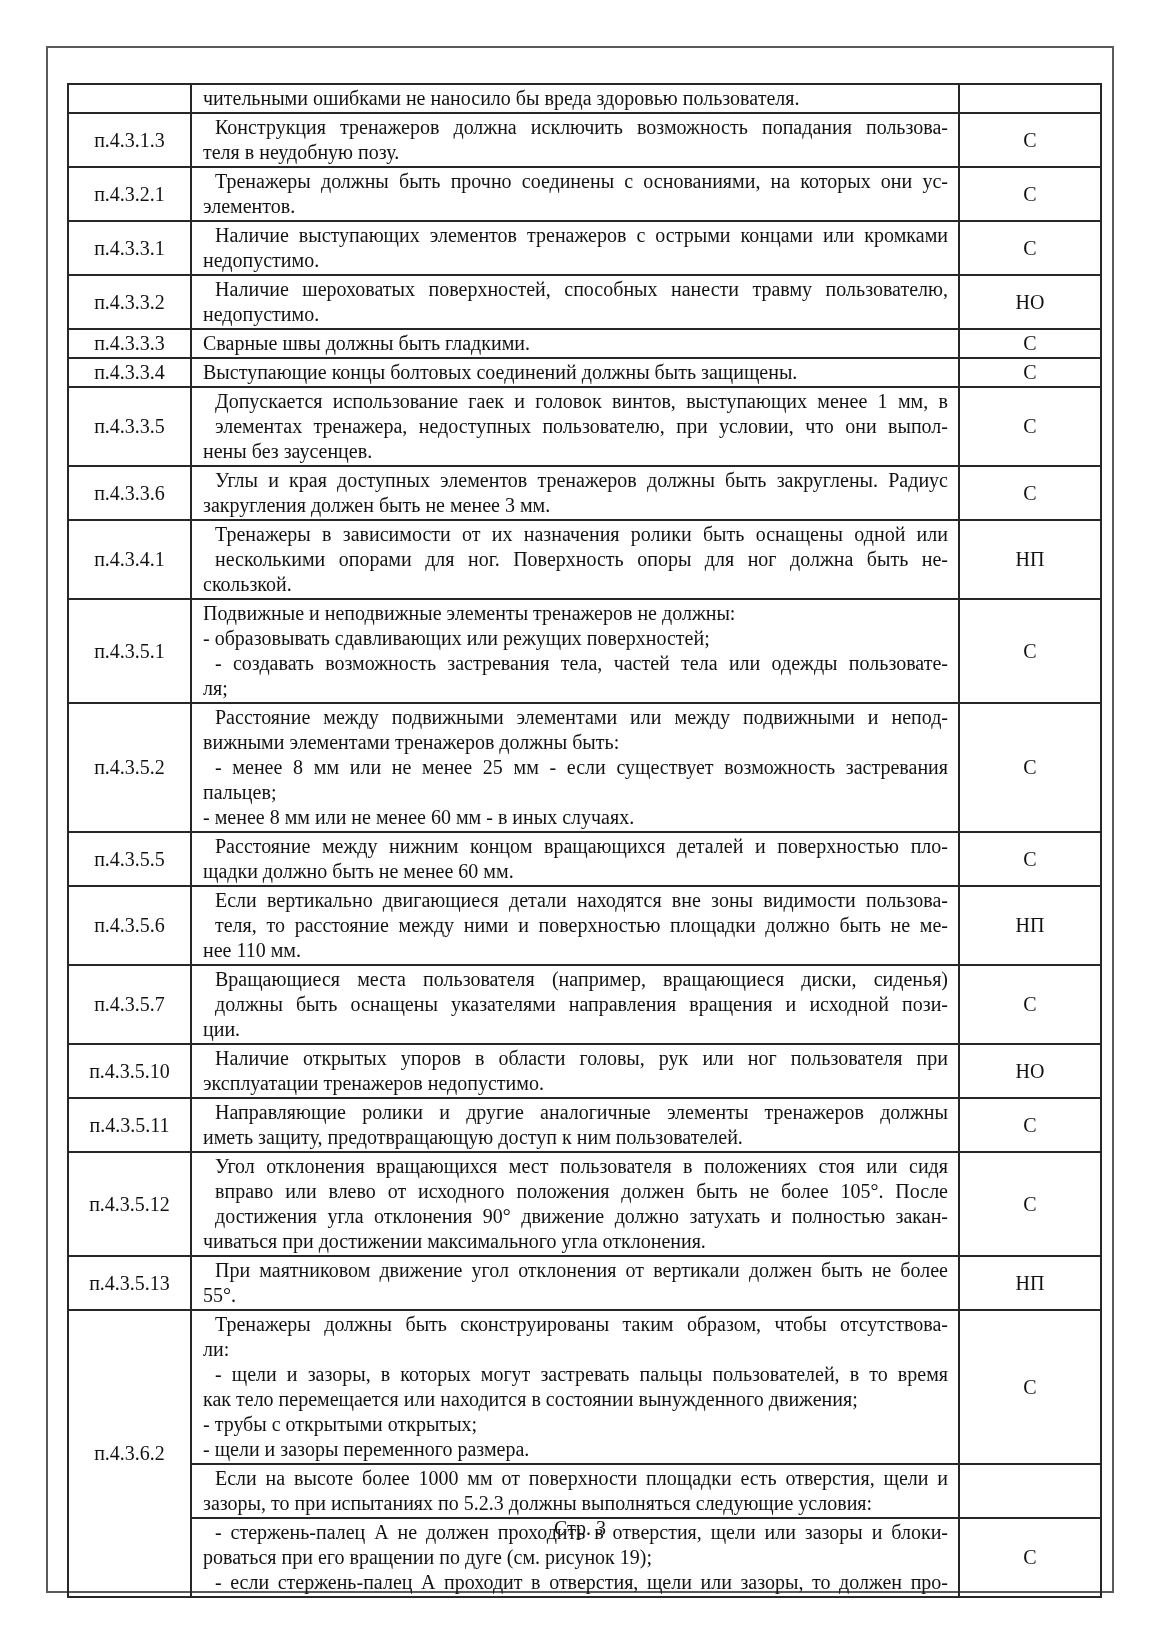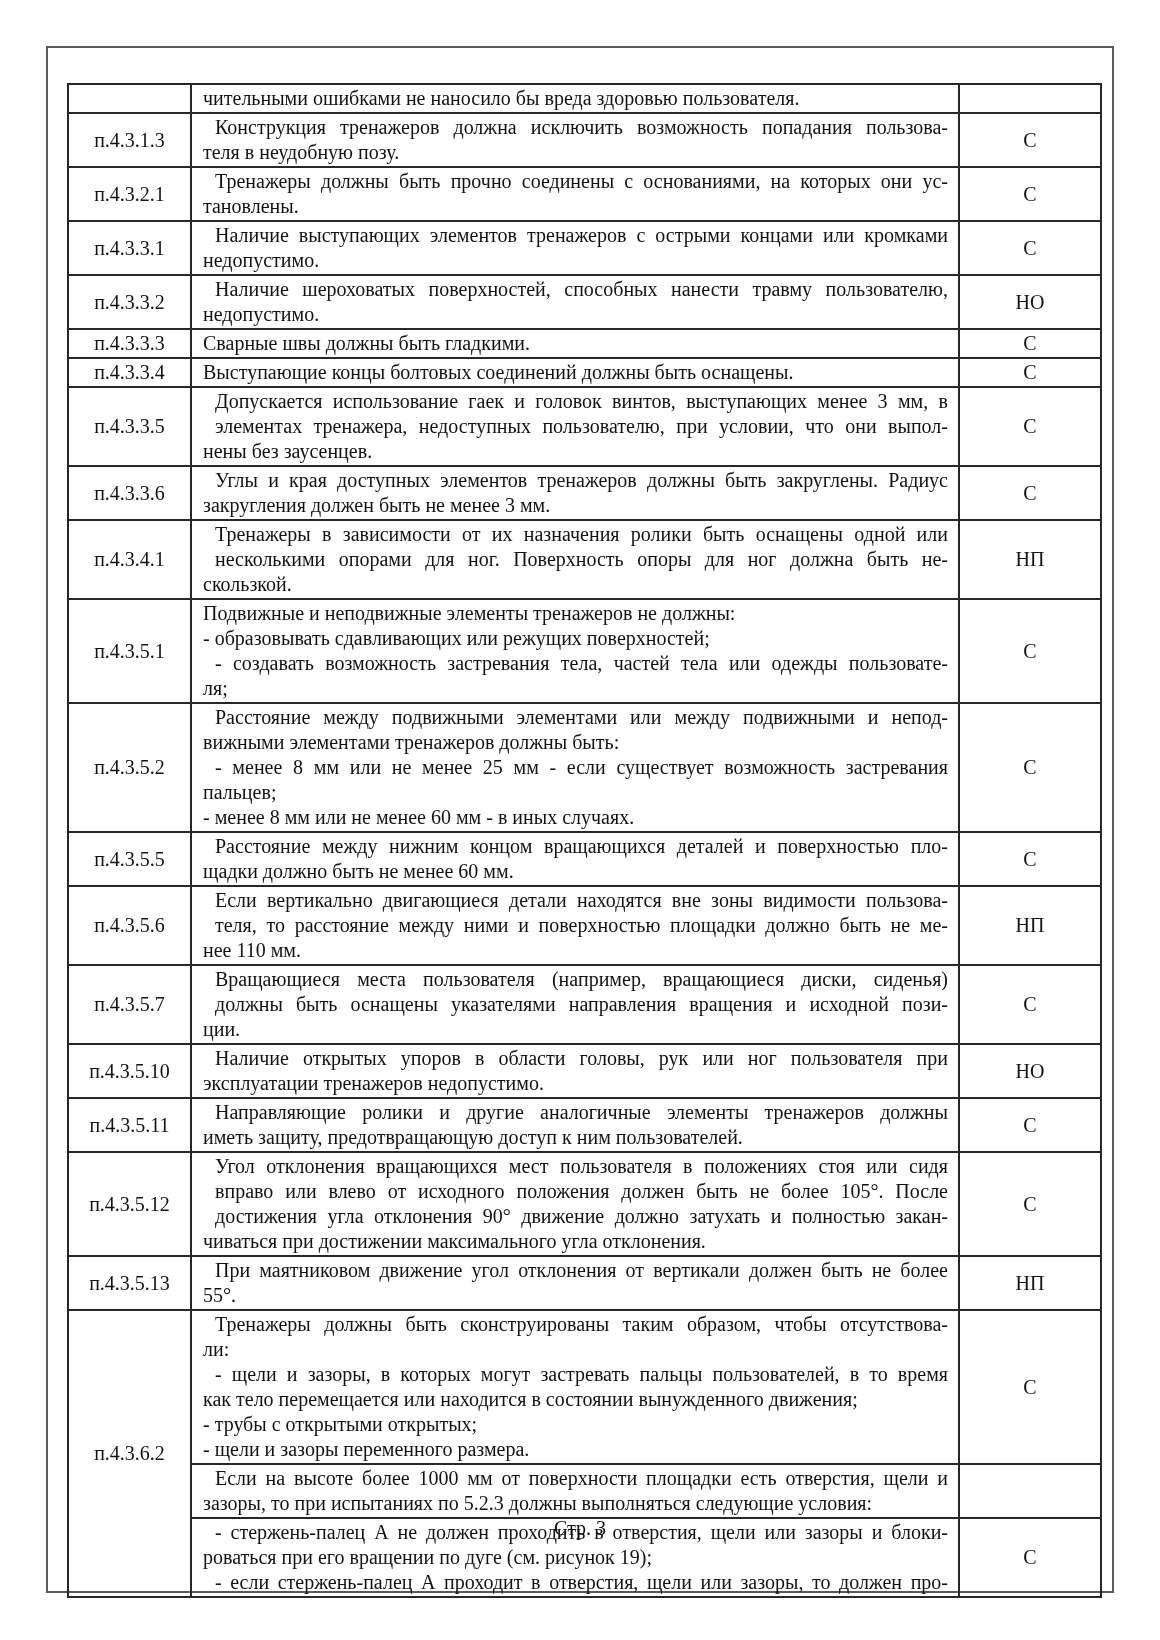--- a/index.html
+++ b/index.html
@@ -97,21 +97,21 @@
           <td class="c2">
             <div class="line j">Конструкция тренажеров должна исключить возможность попадания пользова-</div>
             <div class="line">теля в неудобную позу.</div>
           </td>
           <td class="c3">С</td>
         </tr>
         <tr>
           <td class="c1">п.4.3.2.1</td>
           <td class="c2">
             <div class="line j">Тренажеры должны быть прочно соединены с основаниями, на которых они ус-</div>
-            <div class="line">тановлены.</div>
+            <div class="line">элементов.</div>
           </td>
           <td class="c3">С</td>
         </tr>
         <tr>
           <td class="c1">п.4.3.3.1</td>
           <td class="c2">
             <div class="line j">Наличие выступающих элементов тренажеров с острыми концами или кромками</div>
             <div class="line">недопустимо.</div>
           </td>
           <td class="c3">С</td>
@@ -127,28 +127,28 @@
         <tr>
           <td class="c1">п.4.3.3.3</td>
           <td class="c2">
             <div class="line">Сварные швы должны быть гладкими.</div>
           </td>
           <td class="c3">С</td>
         </tr>
         <tr>
           <td class="c1">п.4.3.3.4</td>
           <td class="c2">
-            <div class="line">Выступающие концы болтовых соединений должны быть оснащены.</div>
+            <div class="line">Выступающие концы болтовых соединений должны быть защищены.</div>
           </td>
           <td class="c3">С</td>
         </tr>
         <tr>
           <td class="c1">п.4.3.3.5</td>
           <td class="c2">
-            <div class="line j">Допускается использование гаек и головок винтов, выступающих менее 3 мм, в</div>
+            <div class="line j">Допускается использование гаек и головок винтов, выступающих менее 1 мм, в</div>
             <div class="line j">элементах тренажера, недоступных пользователю, при условии, что они выпол-</div>
             <div class="line">нены без заусенцев.</div>
           </td>
           <td class="c3">С</td>
         </tr>
         <tr>
           <td class="c1">п.4.3.3.6</td>
           <td class="c2">
             <div class="line j">Углы и края доступных элементов тренажеров должны быть закруглены. Радиус</div>
             <div class="line">закругления должен быть не менее 3 мм.</div>

